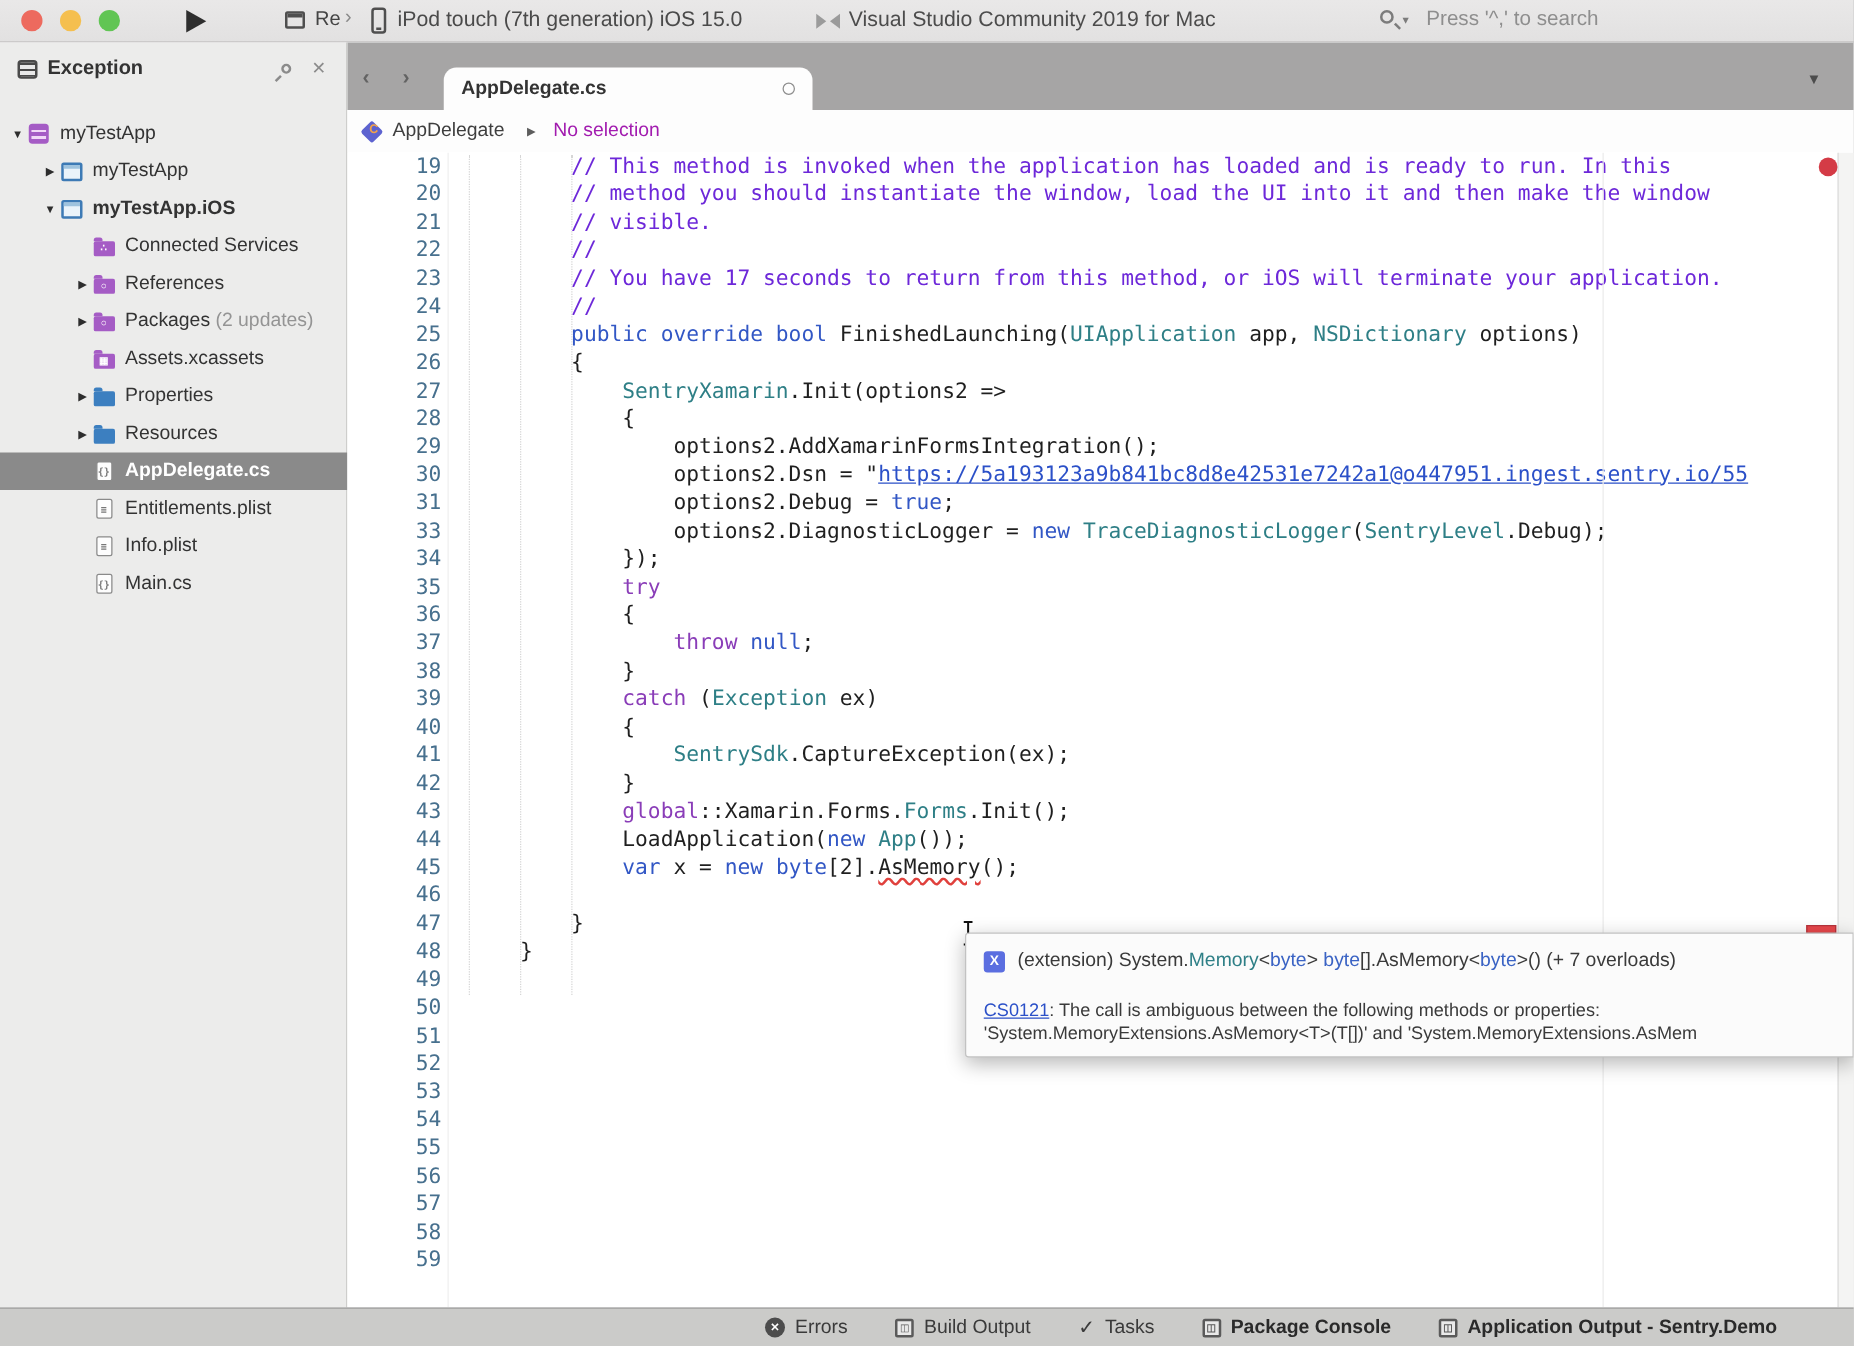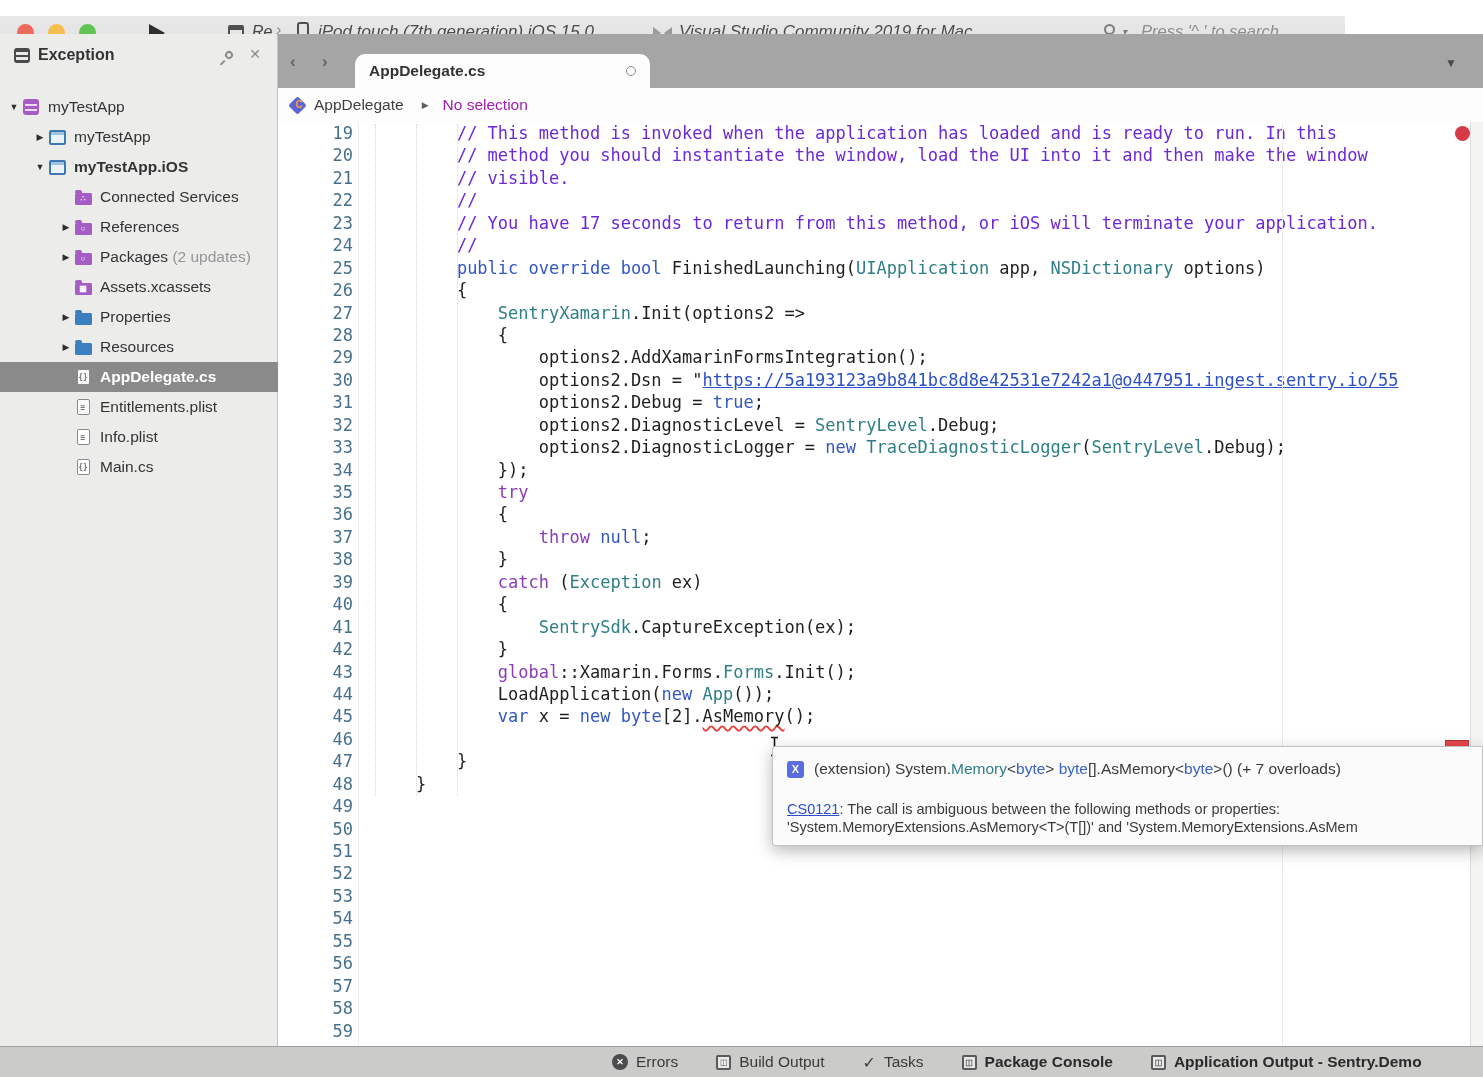--- a/index.html
+++ b/index.html
@@ -4,22 +4,22 @@
 <style>
   * { margin:0; padding:0; box-sizing:border-box; }
   html,body { background:#888; }
   #app {
     position:relative; width:1483px; height:1077px; overflow:hidden;
     background:#fff; font-family:"Liberation Sans", sans-serif;
     -webkit-font-smoothing:antialiased;
   }
 
   
-  #titlebar { position:absolute; left:0; top:16px; width:1345px; height:34px;
-    background:linear-gradient(#e9e8e8,#e2e1e1); border-bottom:1px solid #bdbcbc;font-style:italic; }
+  #titlebar { position:absolute; left:0; top:0; width:1483px; height:34px;
+    background:linear-gradient(#e9e8e8,#e2e1e1); border-bottom:1px solid #bdbcbc; }
   .tl { position:absolute; top:8px; width:17px; height:17px; border-radius:50%; }
   .tl-red{ left:17px; } .tl-yellow{ left:48px; } .tl-green{ left:79px; }
   .play-btn { position:absolute; left:149px; top:8px; width:0; height:0;
     border-left:16px solid #2e2e2e; border-top:9px solid transparent; border-bottom:9px solid transparent; }
   .cfg-win-ic { position:absolute; left:228px; top:9px; width:16px; height:14px;
     border:2px solid #4f4f4f; border-radius:2px; }
   .cfg-win-ic::before { content:""; position:absolute; left:0; top:0; width:100%; height:3px; background:#4f4f4f; }
   #cfg-label { position:absolute; left:252px; top:7px; font-size:16px; color:#444; }
   #cfg-chev  { position:absolute; left:276px; top:5px; font-size:16px; color:#8a8a8a; }
   .phone-ic { position:absolute; left:297px; top:6px; width:12px; height:21px;
@@ -297,21 +297,20 @@
           <div class="ln"><span class="ln-num">22</span><span class="ln-code">        <span class="tk-com">//</span></span></div>
           <div class="ln"><span class="ln-num">23</span><span class="ln-code">        <span class="tk-com">// You have 17 seconds to return from this method, or iOS will terminate your application.</span></span></div>
           <div class="ln"><span class="ln-num">24</span><span class="ln-code">        <span class="tk-com">//</span></span></div>
           <div class="ln"><span class="ln-num">25</span><span class="ln-code">        <span class="tk-kw">public override bool</span><span class="tk-pl"> FinishedLaunching(</span><span class="tk-ty">UIApplication</span><span class="tk-pl"> app, </span><span class="tk-ty">NSDictionary</span><span class="tk-pl"> options)</span></span></div>
           <div class="ln"><span class="ln-num">26</span><span class="ln-code">        <span class="tk-pl">{</span></span></div>
           <div class="ln"><span class="ln-num">27</span><span class="ln-code">            <span class="tk-ty">SentryXamarin</span><span class="tk-pl">.Init(options2 =&gt;</span></span></div>
           <div class="ln"><span class="ln-num">28</span><span class="ln-code">            <span class="tk-pl">{</span></span></div>
           <div class="ln"><span class="ln-num">29</span><span class="ln-code">                <span class="tk-pl">options2.AddXamarinFormsIntegration();</span></span></div>
           <div class="ln"><span class="ln-num">30</span><span class="ln-code">                <span class="tk-pl">options2.Dsn = "</span><span class="tk-link">https://5a193123a9b841bc8d8e42531e7242a1@o447951.ingest.sentry.io/55</span></span></div>
           <div class="ln"><span class="ln-num">31</span><span class="ln-code">                <span class="tk-pl">options2.Debug = </span><span class="tk-kw">true</span><span class="tk-pl">;</span></span></div>
-          <div class="ln"><span class="ln-num">32</span><span class="ln-code">                <span class="tk-pl">options2.DiagnosticLevel = </span><span class="tk-ty">SentryLevel</span><span class="tk-pl">.Debug;</span></span></div>
           <div class="ln"><span class="ln-num">33</span><span class="ln-code">                <span class="tk-pl">options2.DiagnosticLogger = </span><span class="tk-kw">new</span><span class="tk-pl"> </span><span class="tk-ty">TraceDiagnosticLogger</span><span class="tk-pl">(</span><span class="tk-ty">SentryLevel</span><span class="tk-pl">.Debug);</span></span></div>
           <div class="ln"><span class="ln-num">34</span><span class="ln-code">            <span class="tk-pl">});</span></span></div>
           <div class="ln"><span class="ln-num">35</span><span class="ln-code">            <span class="tk-kw2">try</span></span></div>
           <div class="ln"><span class="ln-num">36</span><span class="ln-code">            <span class="tk-pl">{</span></span></div>
           <div class="ln"><span class="ln-num">37</span><span class="ln-code">                <span class="tk-kw2">throw</span><span class="tk-pl"> </span><span class="tk-kw">null</span><span class="tk-pl">;</span></span></div>
           <div class="ln"><span class="ln-num">38</span><span class="ln-code">            <span class="tk-pl">}</span></span></div>
           <div class="ln"><span class="ln-num">39</span><span class="ln-code">            <span class="tk-kw2">catch</span><span class="tk-pl"> (</span><span class="tk-ty">Exception</span><span class="tk-pl"> ex)</span></span></div>
           <div class="ln"><span class="ln-num">40</span><span class="ln-code">            <span class="tk-pl">{</span></span></div>
           <div class="ln"><span class="ln-num">41</span><span class="ln-code">                <span class="tk-ty">SentrySdk</span><span class="tk-pl">.CaptureException(ex);</span></span></div>
           <div class="ln"><span class="ln-num">42</span><span class="ln-code">            <span class="tk-pl">}</span></span></div>

